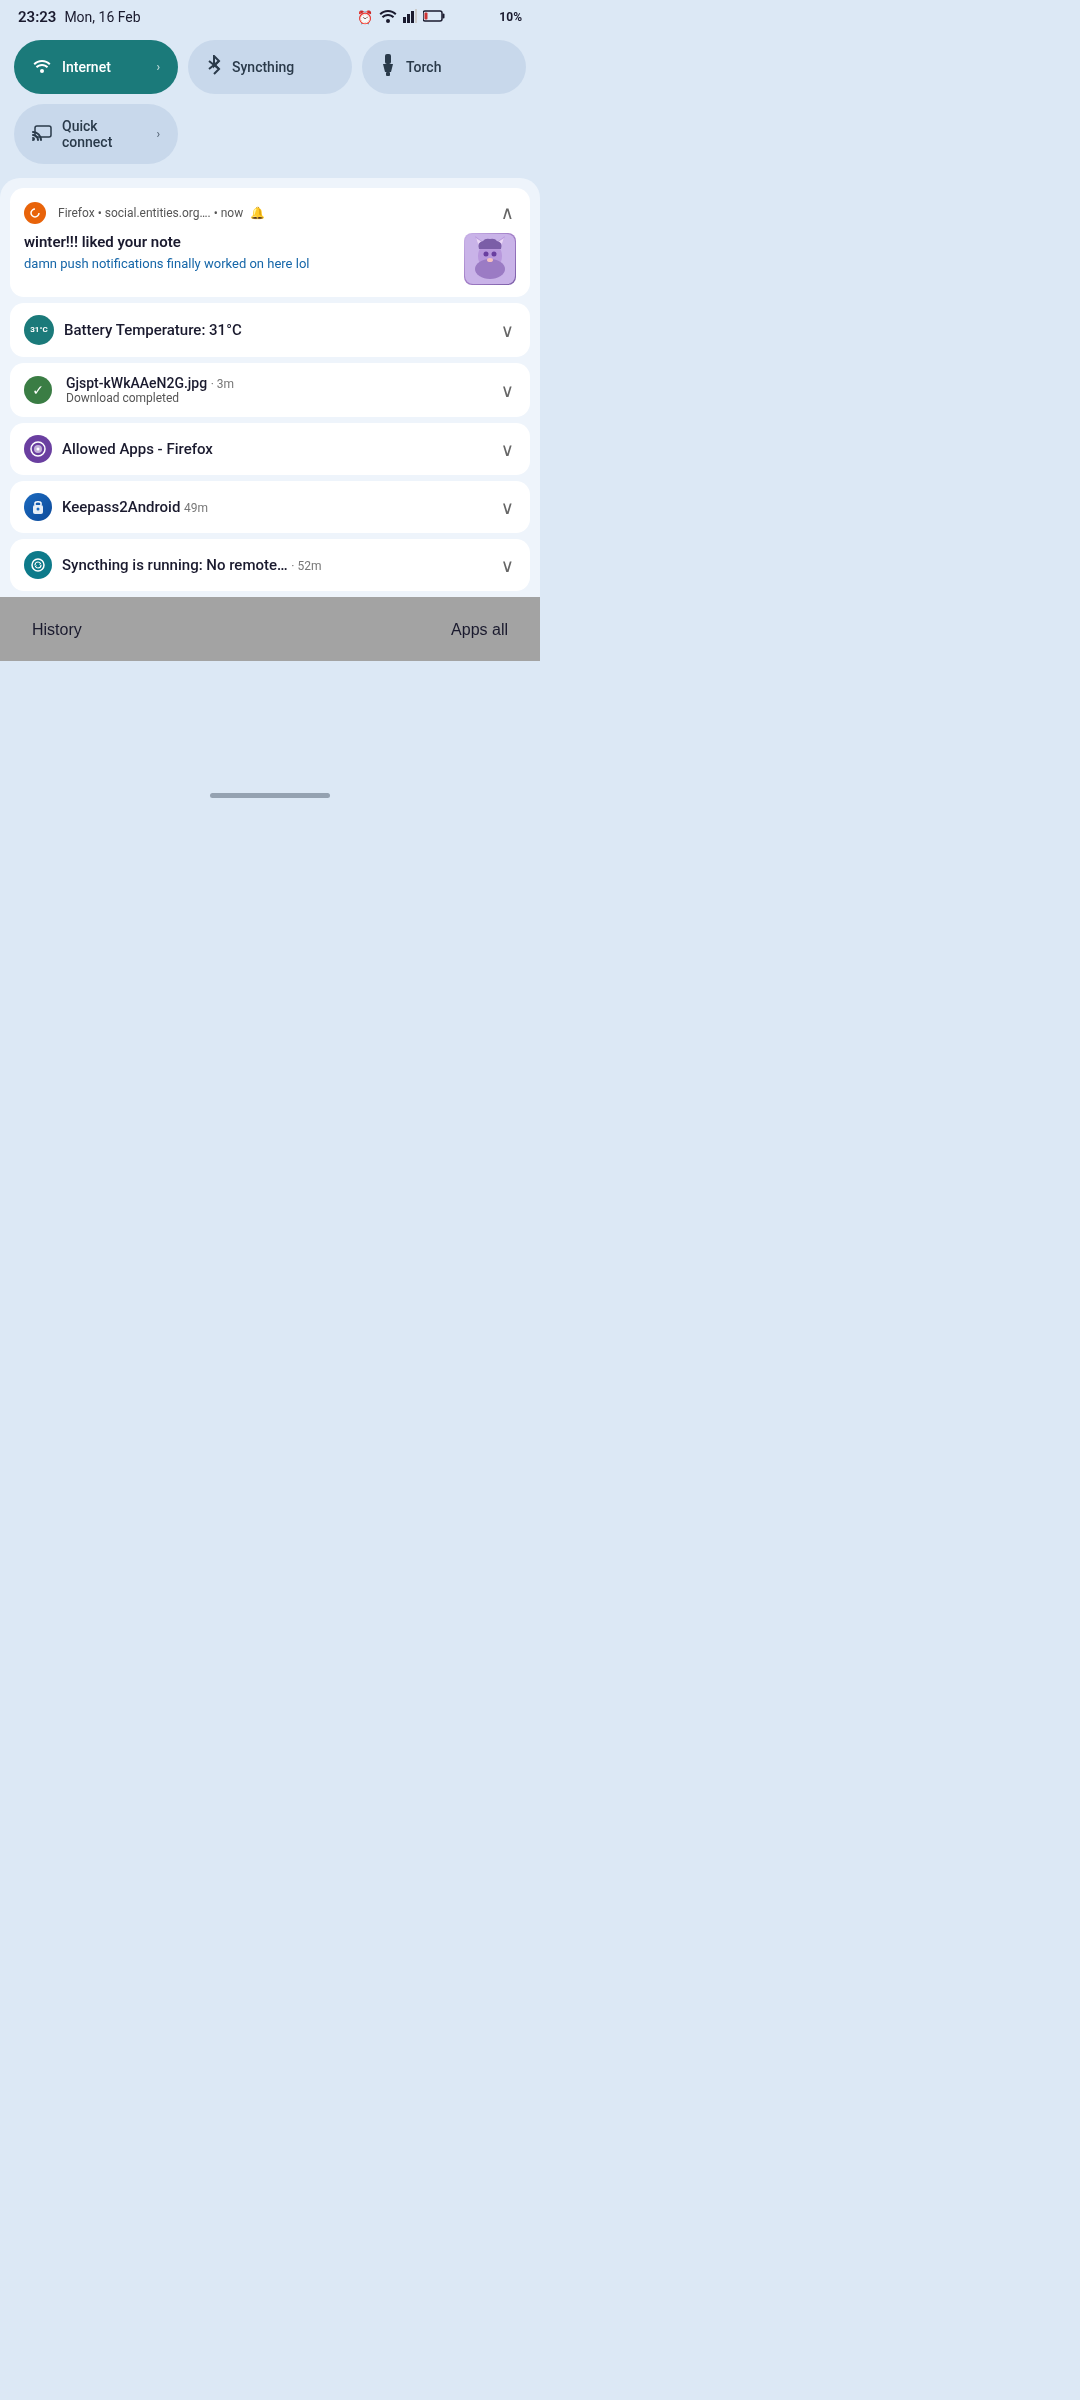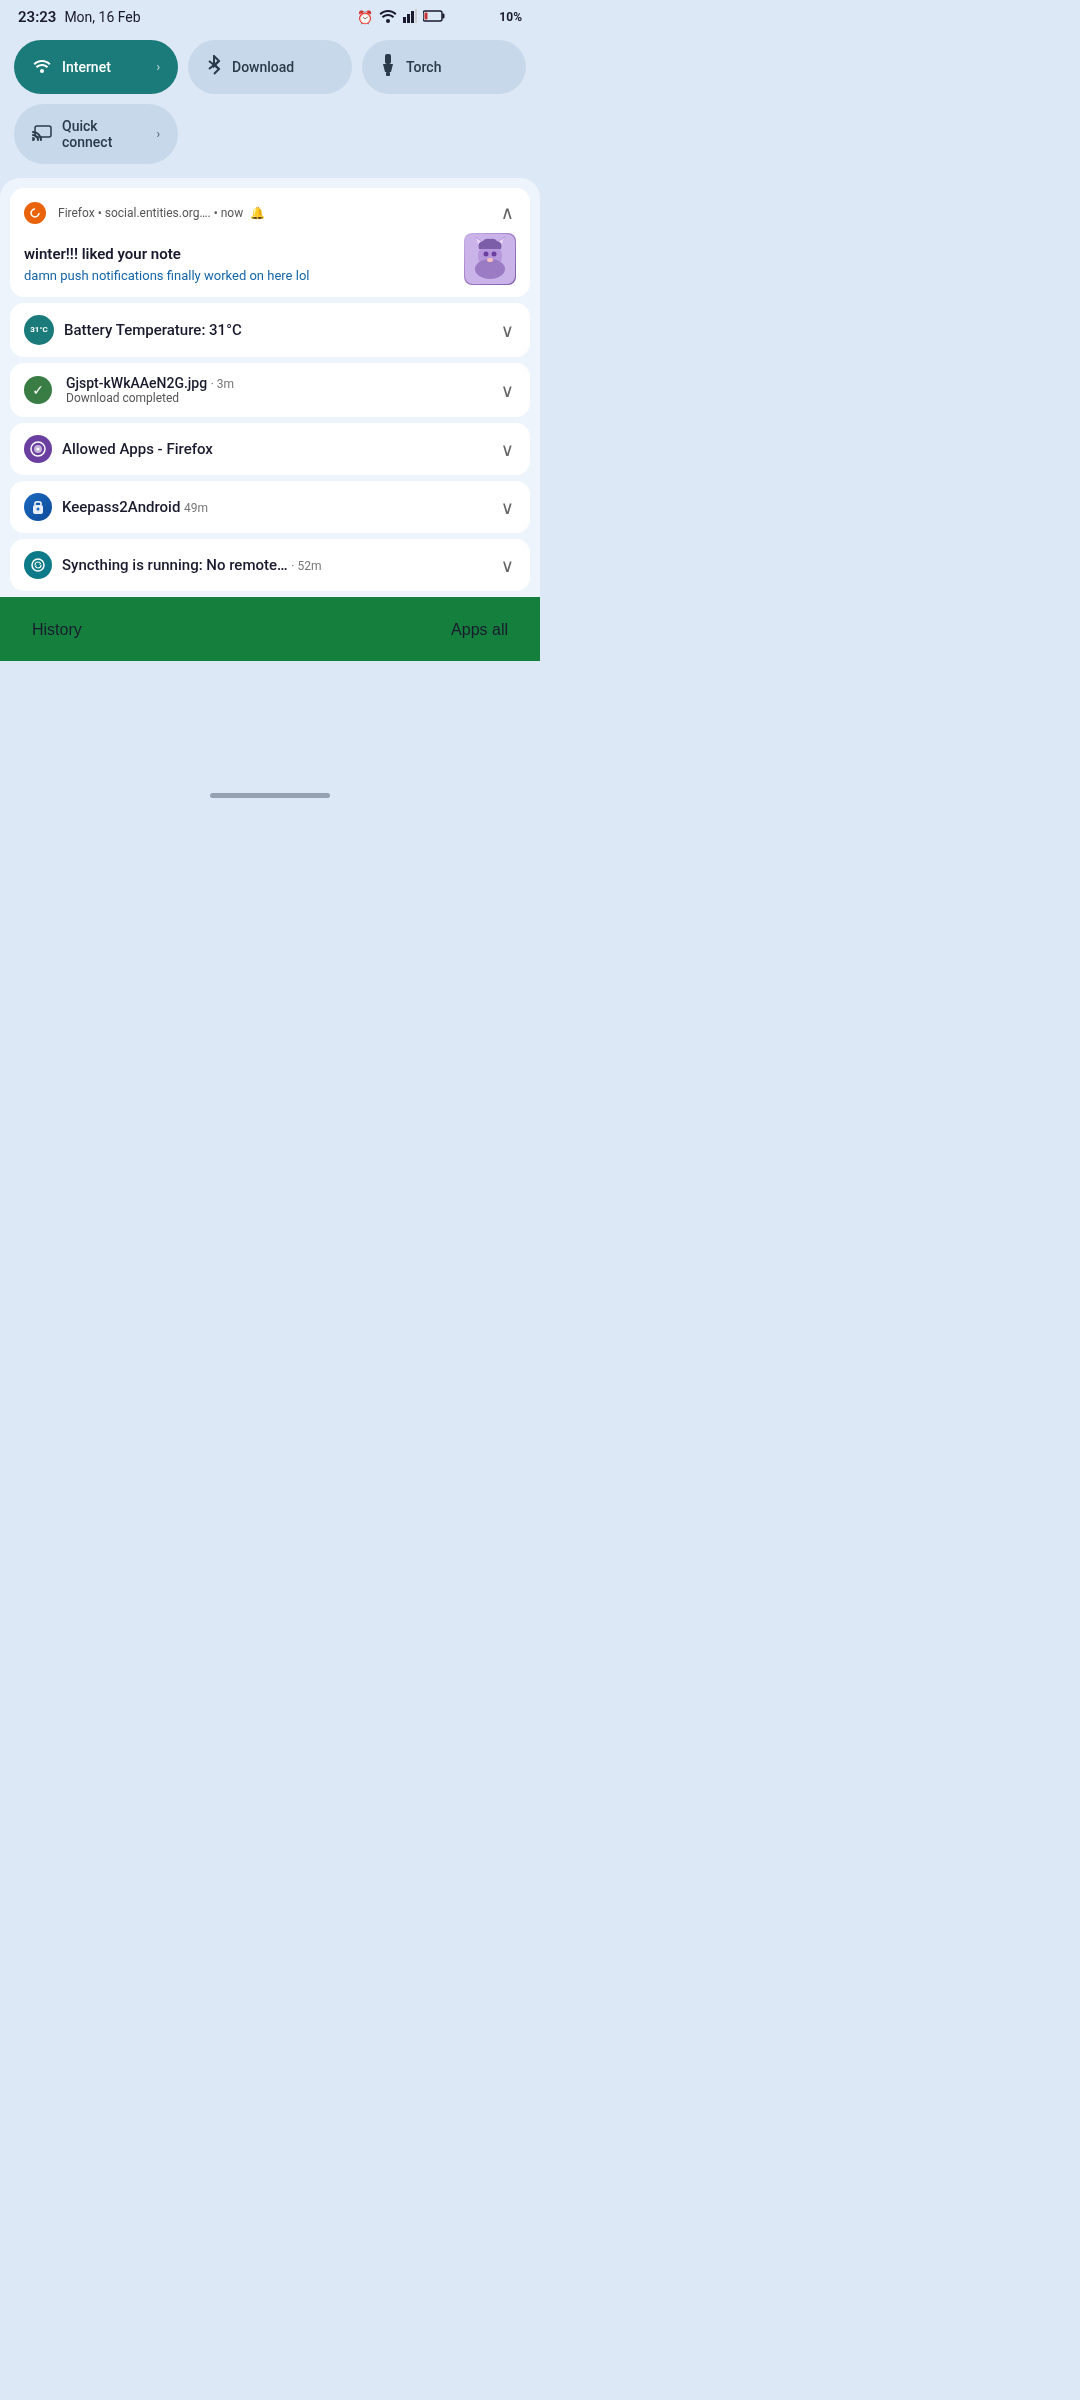--- a/index.html
+++ b/index.html
@@ -133,21 +133,20 @@
       justify-content: center;
       font-size: 22px;
     }
     .notif-content-row {
       display: flex;
       align-items: flex-start;
       gap: 10px;
     }
     .notif-content-text {
       flex: 1;
-      margin-top: 12px;
     }
     .notif-title {
       font-size: 15px;
       font-weight: 600;
       color: #1a1a2e;
       margin-bottom: 4px;
     }
     .notif-body {
       font-size: 13px;
       color: #1566a8;
@@ -212,21 +211,21 @@
     .ic-keepass { background: #1b6abf; }
     .ic-syncthing { background: #0d7a8a; }
     .ic-allowed { background: #6a3fa0; }
 
     
     .notif-footer {
       display: flex;
       justify-content: space-between;
       align-items: center;
       padding: 16px 20px 14px 20px;
-      background: #15803d;
+      background: #a3a3a3;
     }
     .footer-btn {
       font-size: 16px;
       font-weight: 500;
       color: #1a1a2e;
       cursor: pointer;
       padding: 8px 12px;
       border-radius: 8px;
       background: transparent;
       border: none;
@@ -300,21 +299,21 @@
 
   <div class="qs-tile inactive">
     <span class="tile-icon">
       <svg width="16" height="20" viewBox="0 0 16 20" fill="none">
         <path d="M8 1L13 6L8 11V1Z" stroke="#2a3a4a" stroke-width="2" fill="none"></path>
         <path d="M8 9L13 14L8 19" stroke="#2a3a4a" stroke-width="2" fill="none"></path>
         <line x1="3" y1="6" x2="13" y2="14" stroke="#2a3a4a" stroke-width="2"></line>
         <line x1="3" y1="14" x2="13" y2="6" stroke="#2a3a4a" stroke-width="2"></line>
       </svg>
     </span>
-    <span class="tile-label">Download</span>
+    <span class="tile-label">Syncthing</span>
   </div>
 
   <div class="qs-tile inactive">
     <span class="tile-icon">
       <svg width="16" height="22" viewBox="0 0 16 22" fill="none">
         <rect x="5" y="0" width="6" height="10" rx="2" fill="#2a3a4a"></rect>
         <polygon points="3,10 13,10 11,18 5,18" fill="#2a3a4a"></polygon>
         <rect x="6" y="18" width="4" height="4" rx="1" fill="#2a3a4a"></rect>
       </svg>
     </span>

